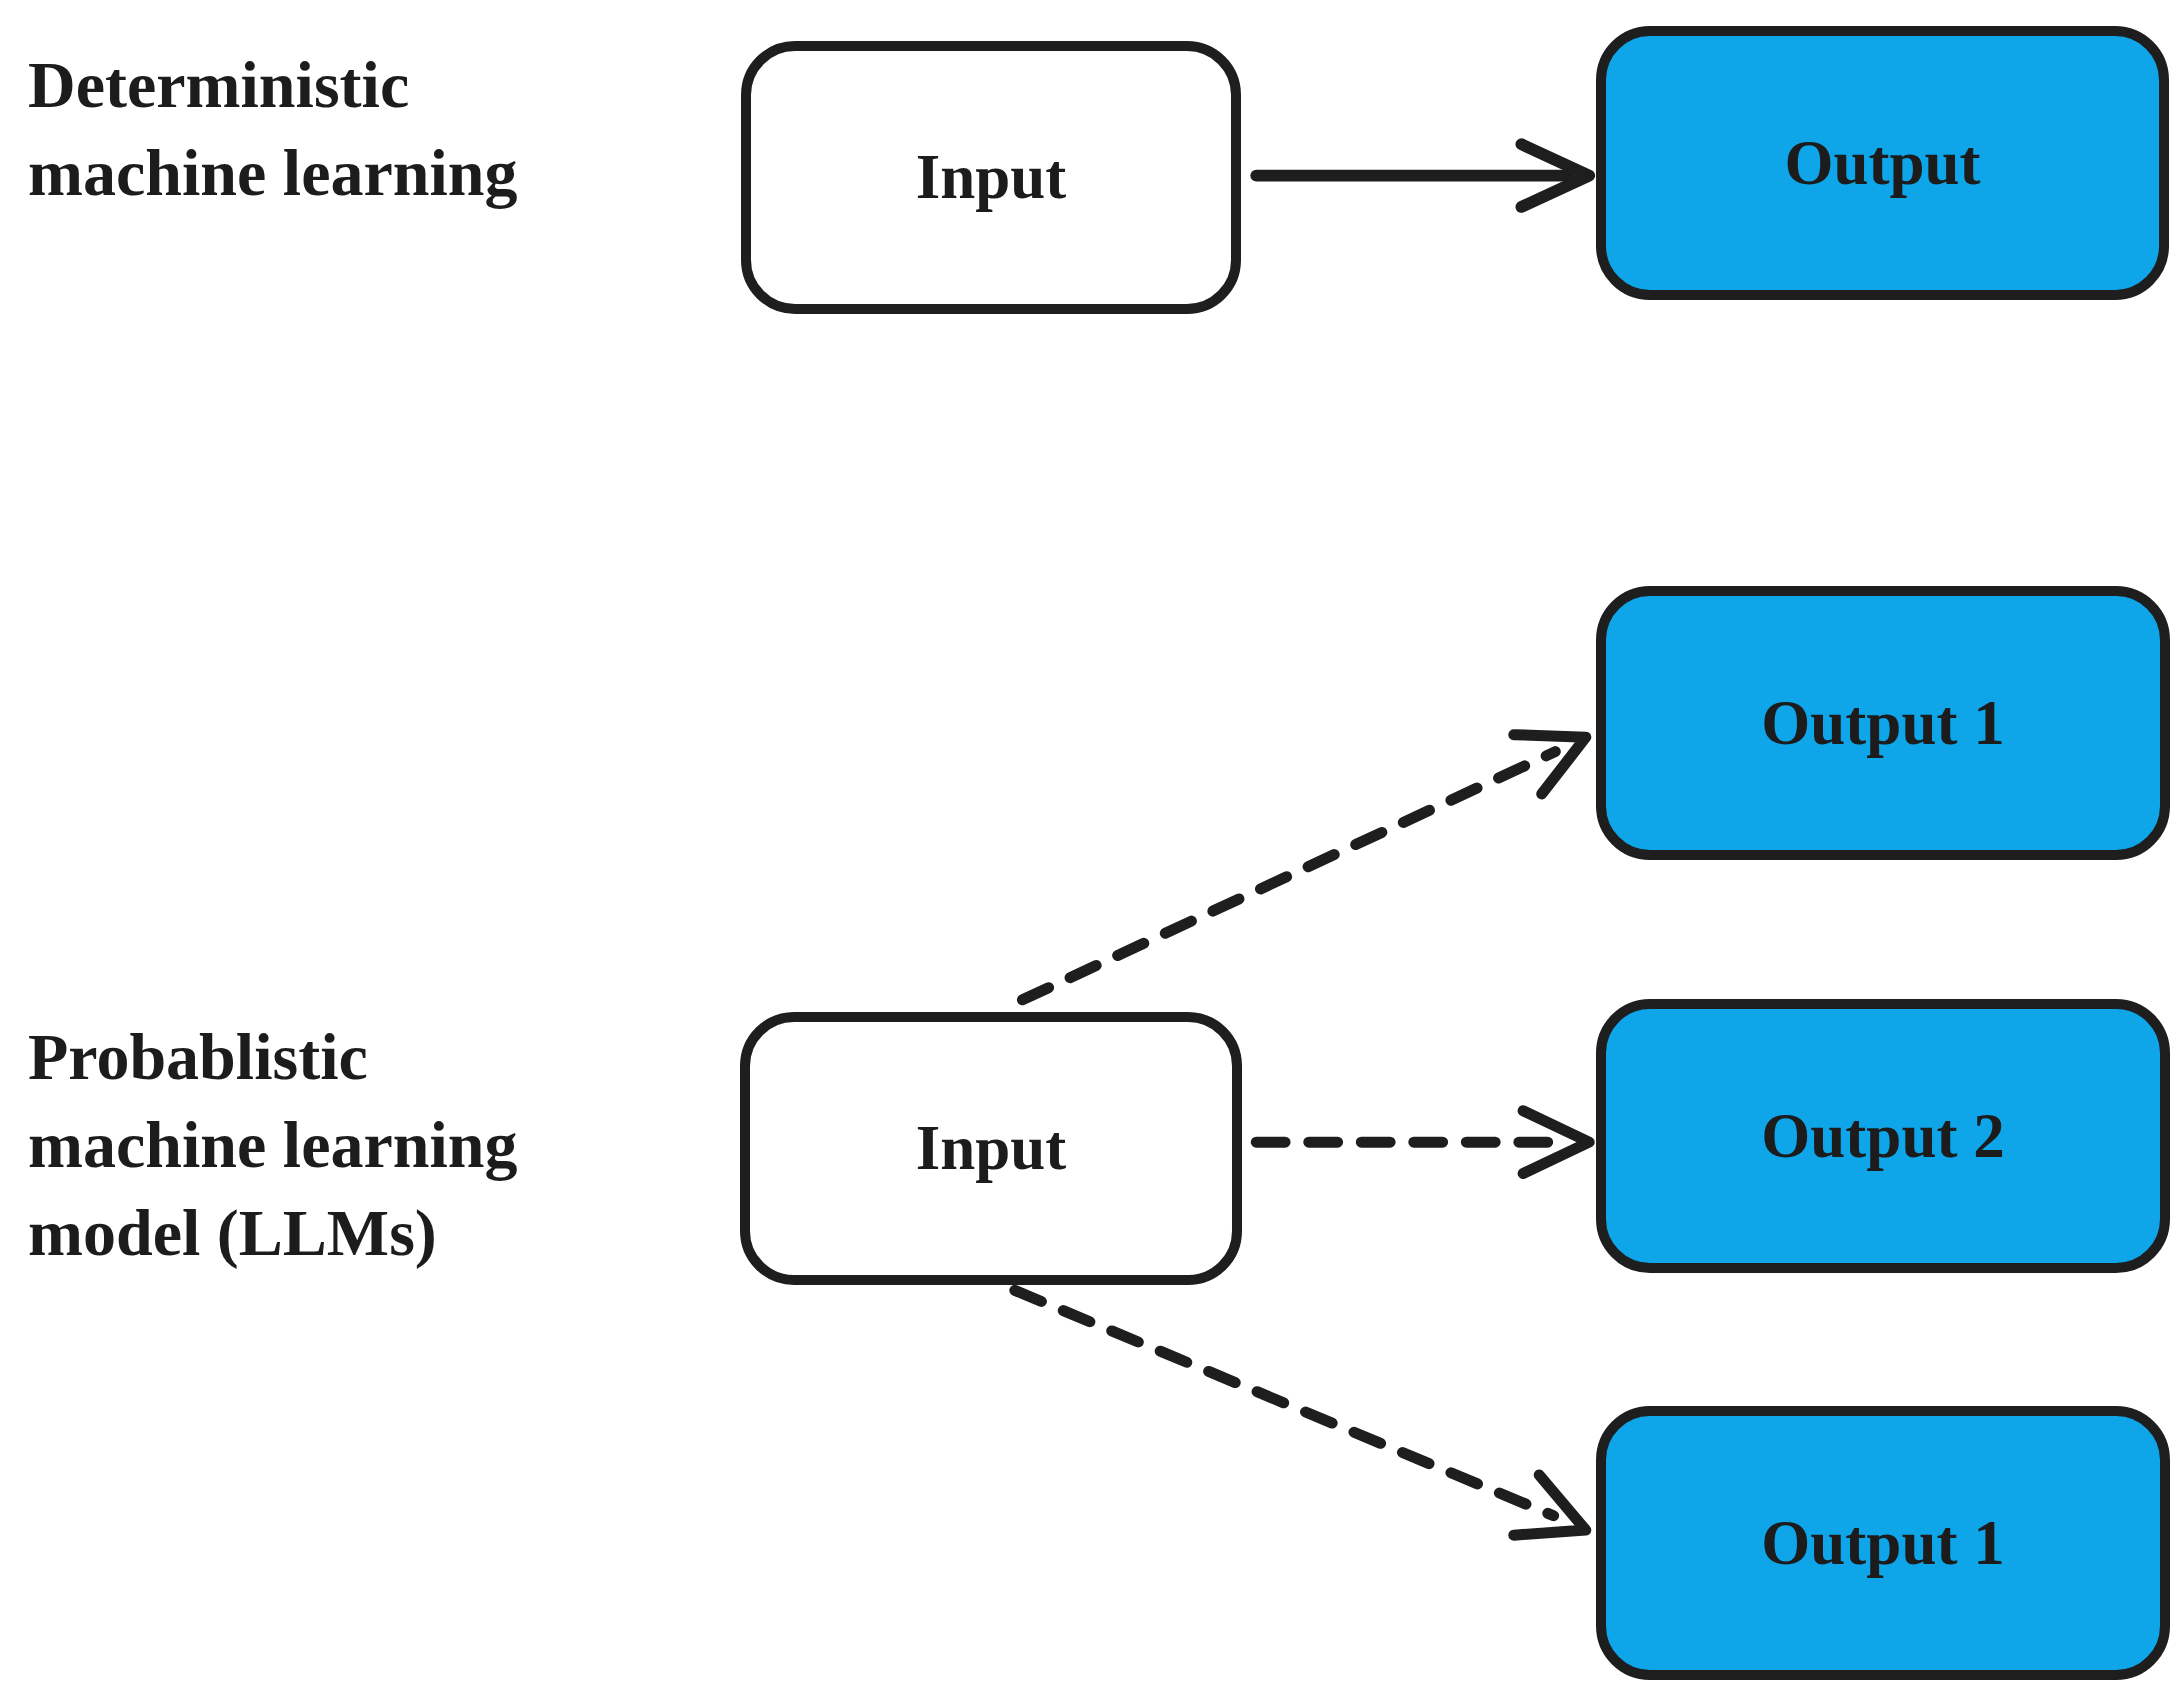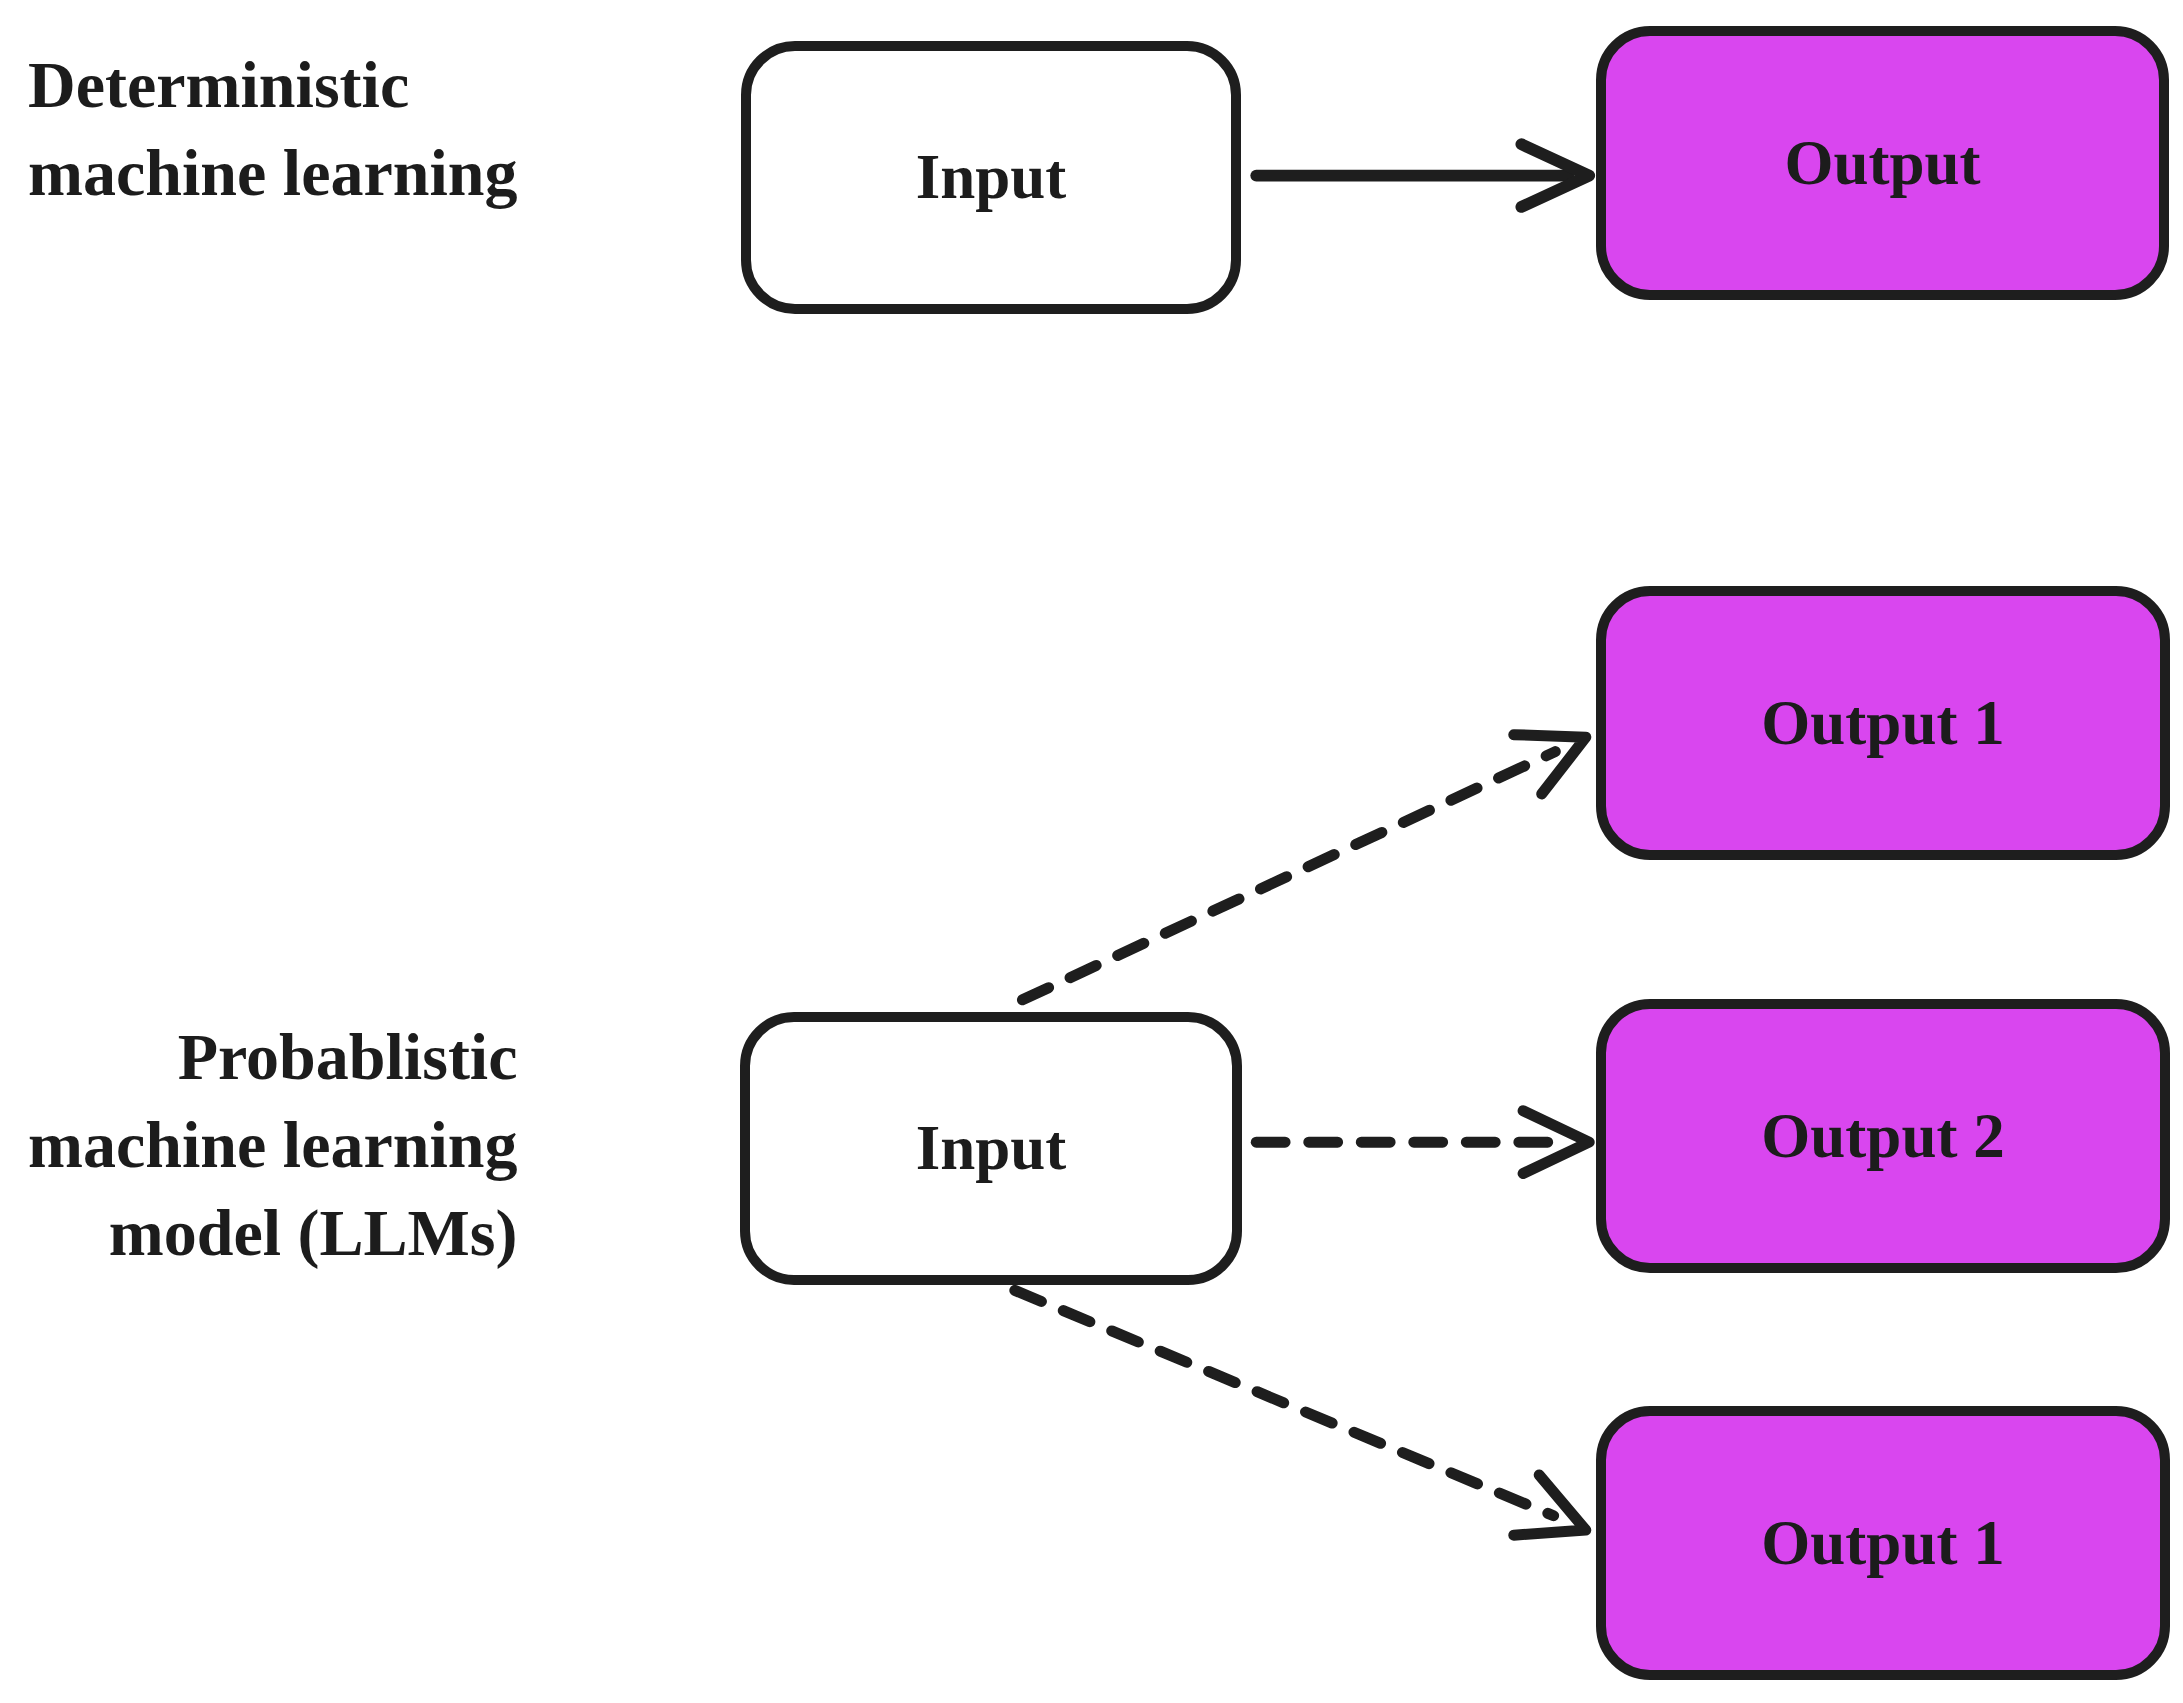--- a/index.html
+++ b/index.html
@@ -34,32 +34,32 @@
     display: flex;
     align-items: center;
     justify-content: center;
     font-size: 63px;
     font-weight: bold;
     color: #1c1c1c;
     white-space: nowrap;
     text-align: right;
   }
   .node-white { background: #ffffff; }
-  .node-green { background: #d946ef; }
+  .node-green { background: #0ea5e9; }
 
   
   #node-input-det    { left: 741px;  top: 41px;   width: 500px; height: 273px; }
   #node-output-det   { left: 1596px; top: 26px;   width: 573px; height: 274px; }
   #node-input-prob   { left: 740px;  top: 1012px; width: 502px; height: 273px; }
   #node-output-1     { left: 1596px; top: 586px;  width: 574px; height: 274px; }
   #node-output-2     { left: 1596px; top: 999px; width: 574px; height: 274px; }
   #node-output-3     { left: 1596px; top: 1406px; width: 574px; height: 274px; }
 
   #label-deterministic { left: 28px; top: 41px; }
-  #label-probabilistic { left: 28px; top: 1013px; text-align: right; }
+  #label-probabilistic { left: 28px; top: 1013px; }
 </style>
 </head>
 <body>
 
 <div class="canvas">
 
   <svg class="arrows-layer" viewBox="0 0 2577 2011" width="2183" height="1704" fill="none" stroke="#1e1e1e" stroke-linecap="round" stroke-linejoin="round">
 
     <g>
       <line x1="1483" y1="207" x2="1852" y2="207" stroke-width="14"></line>

